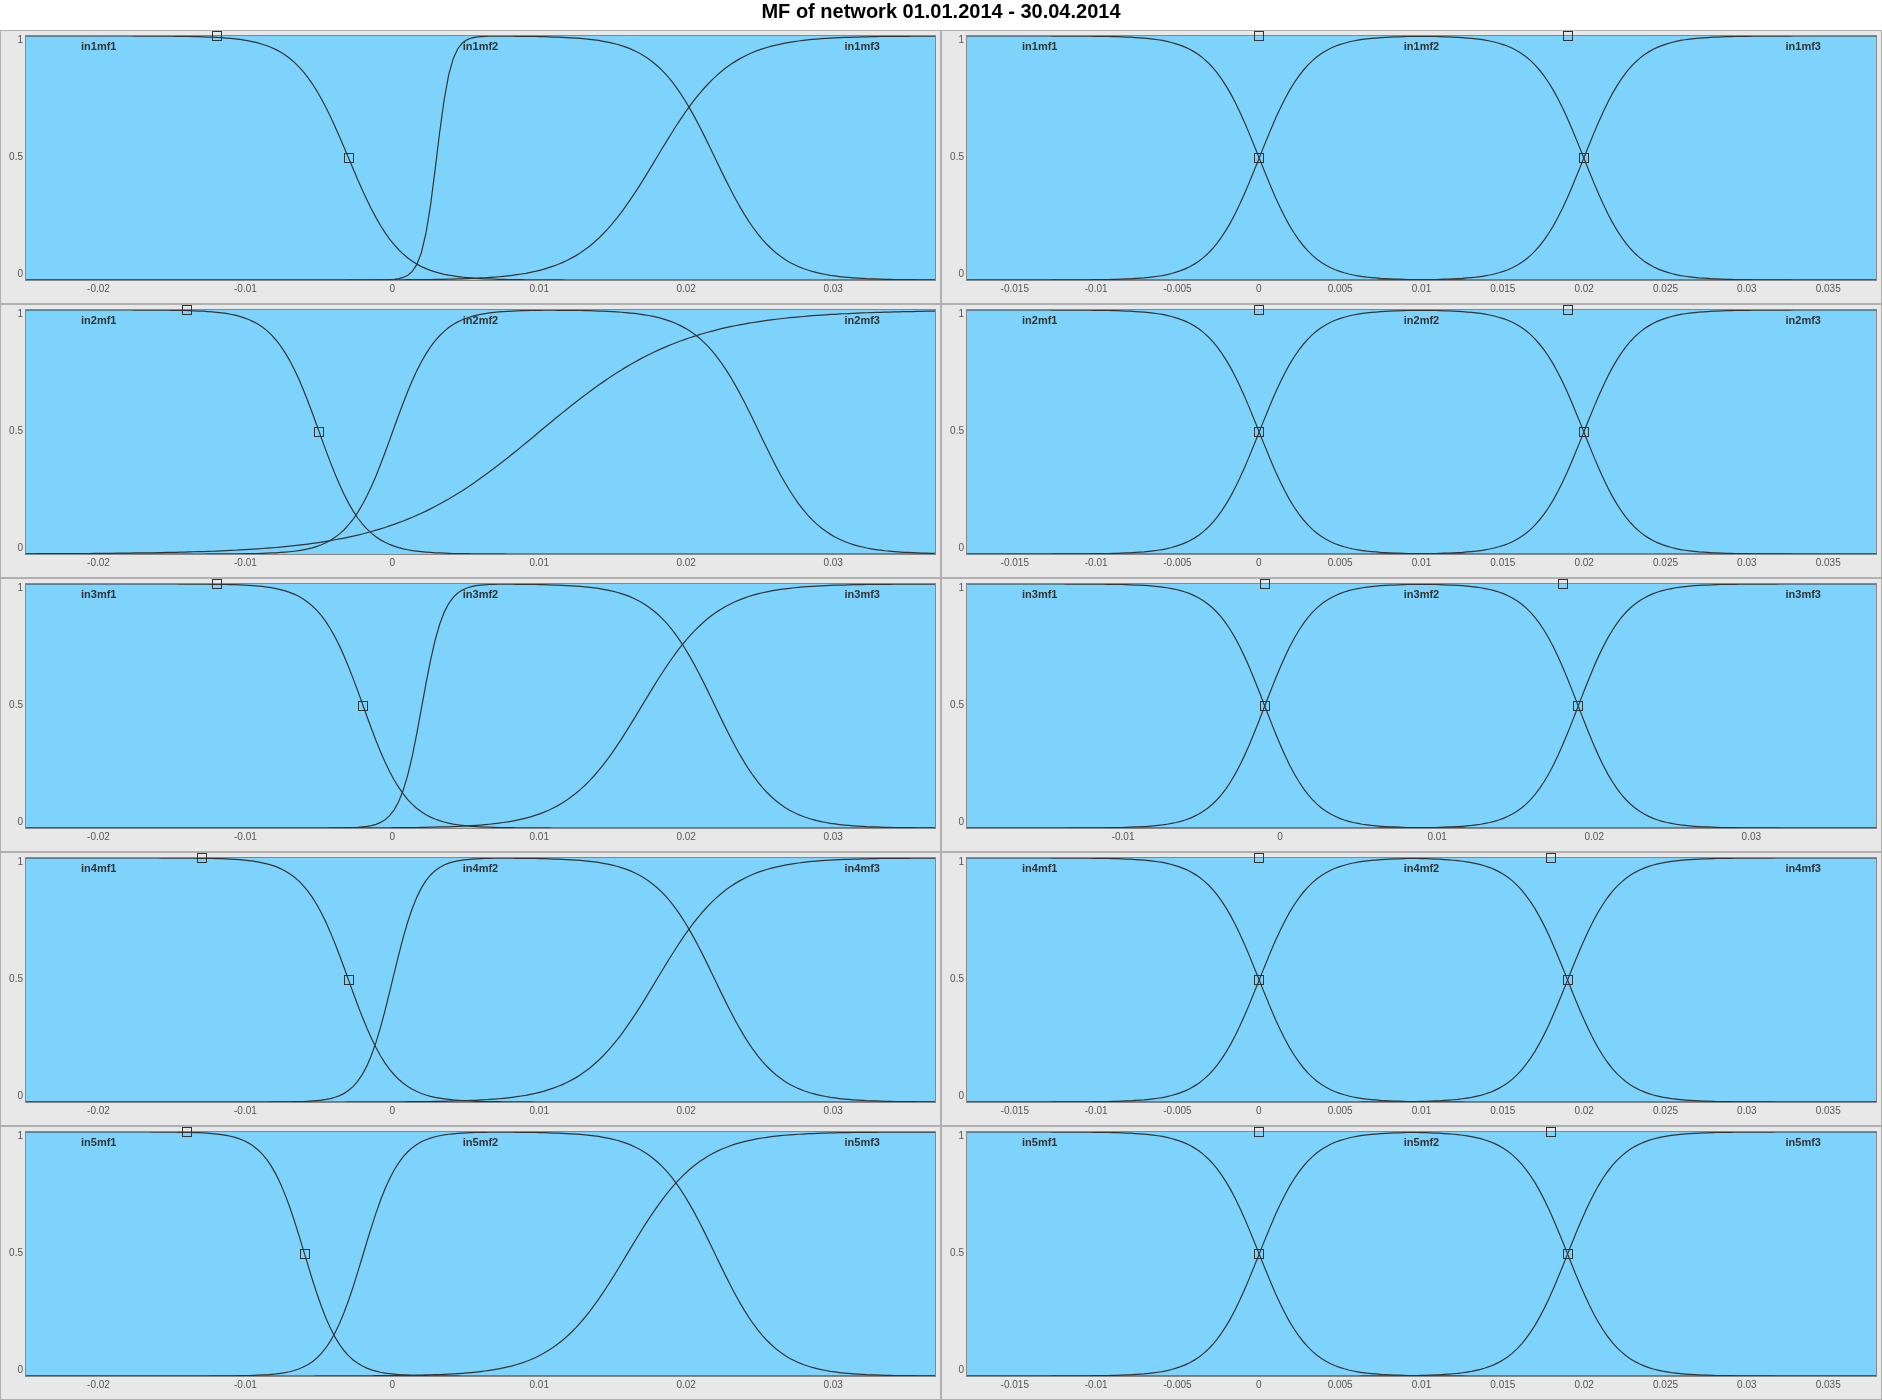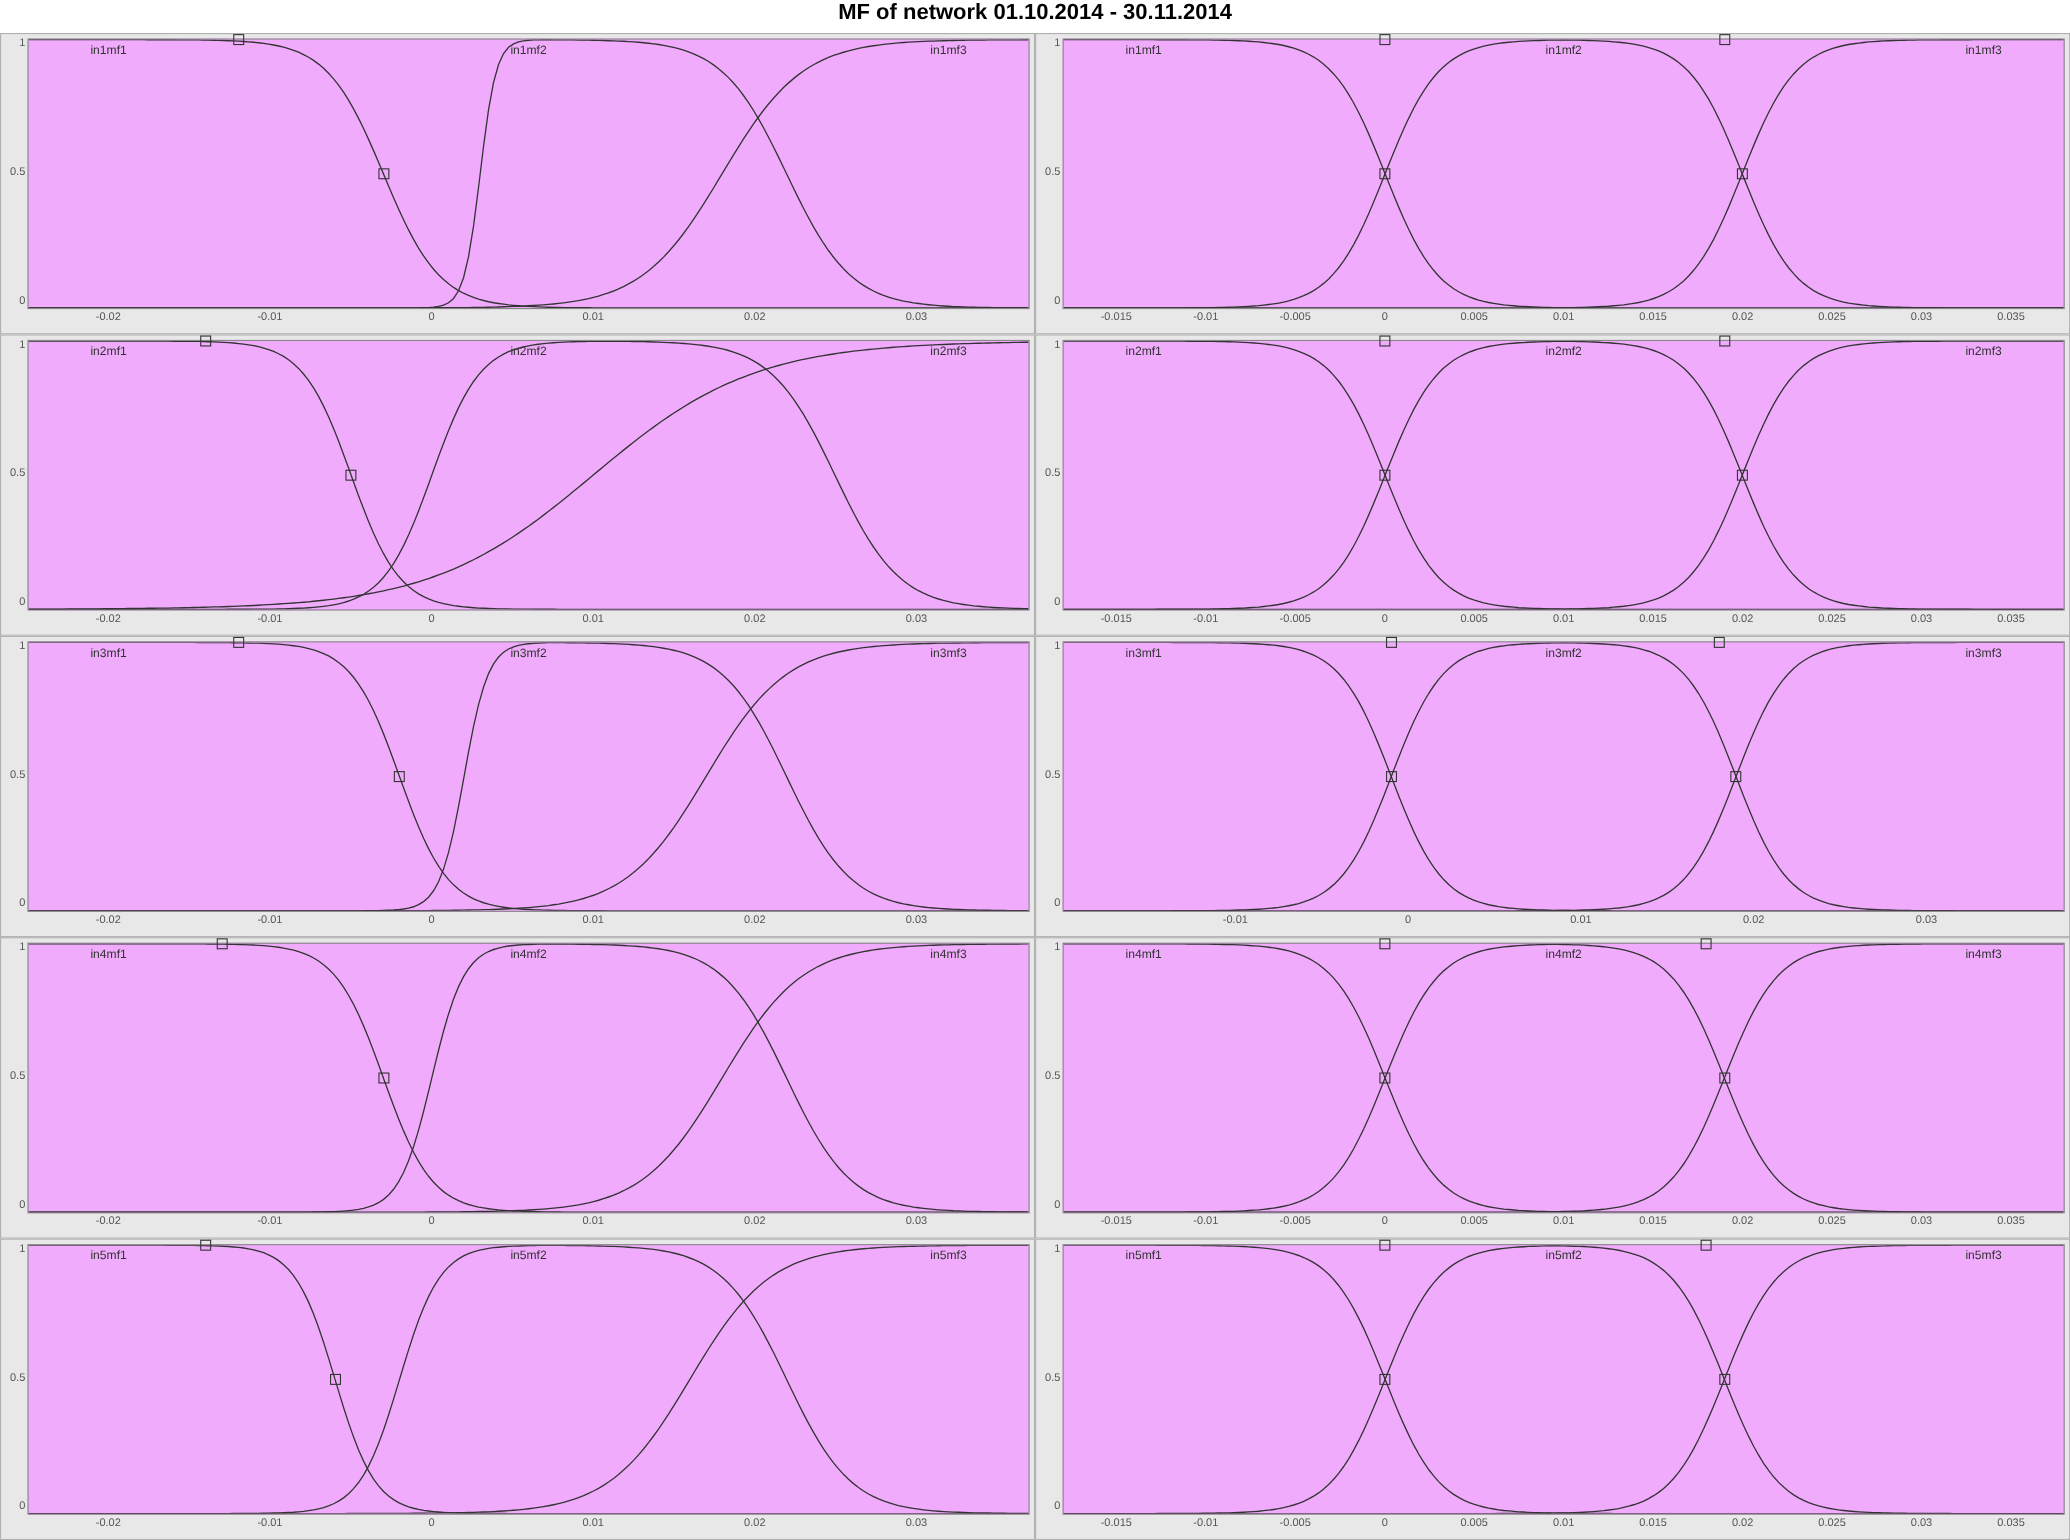--- a/index.html
+++ b/index.html
@@ -37,24 +37,25 @@
   .cell {
     flex: 1;
     display: flex;
     flex-direction: column;
     border: 1px solid #b0b0b0;
     background: #e8e8e8;
     position: relative;
   }
   .plot-area {
     flex: 1;
-    background: #f0abfc;
+    background: #7dd3fc;
     border: 1px solid #888;
     margin: 4px 4px 0 24px;
     position: relative;
+    font-weight: bold;
   }
   .y-axis {
     position: absolute;
     left: 2px;
     top: 4px;
     bottom: 24px;
     width: 20px;
     display: flex;
     flex-direction: column;
     justify-content: space-between;
@@ -106,21 +107,21 @@
     fill: none;
     stroke: #333;
     stroke-width: 1.2;
   }
 </style>
 </head>
 <body>
 
 <div class="container">
   <div class="titles">
-    <div class="title-left">MF of network 01.10.2014 - 30.11.2014</div>
+    <div class="title-left">MF of network 01.01.2014 - 30.04.2014</div>
   </div>
   <div class="grid" id="grid">
       <div class="row">
         <div class="cell">
           <div class="y-axis">
             <span>1</span>
             <span>0.5</span>
             <span>0</span>
           </div>
           <div class="plot-area">

